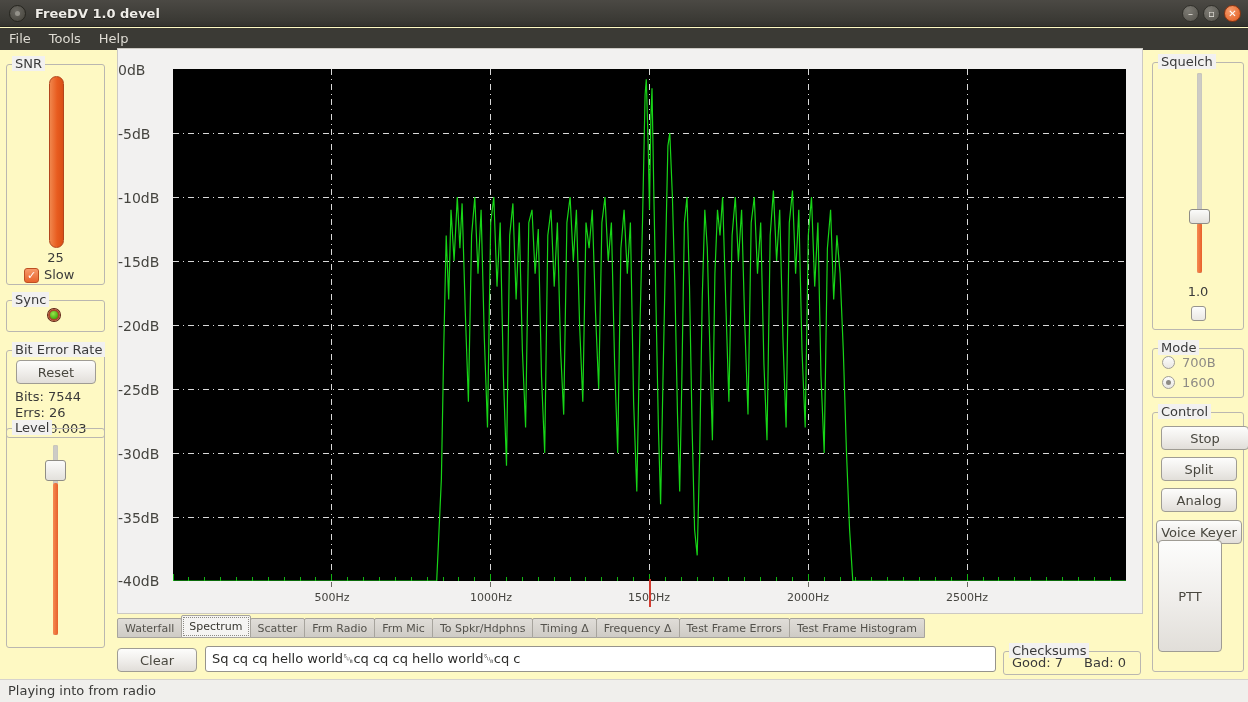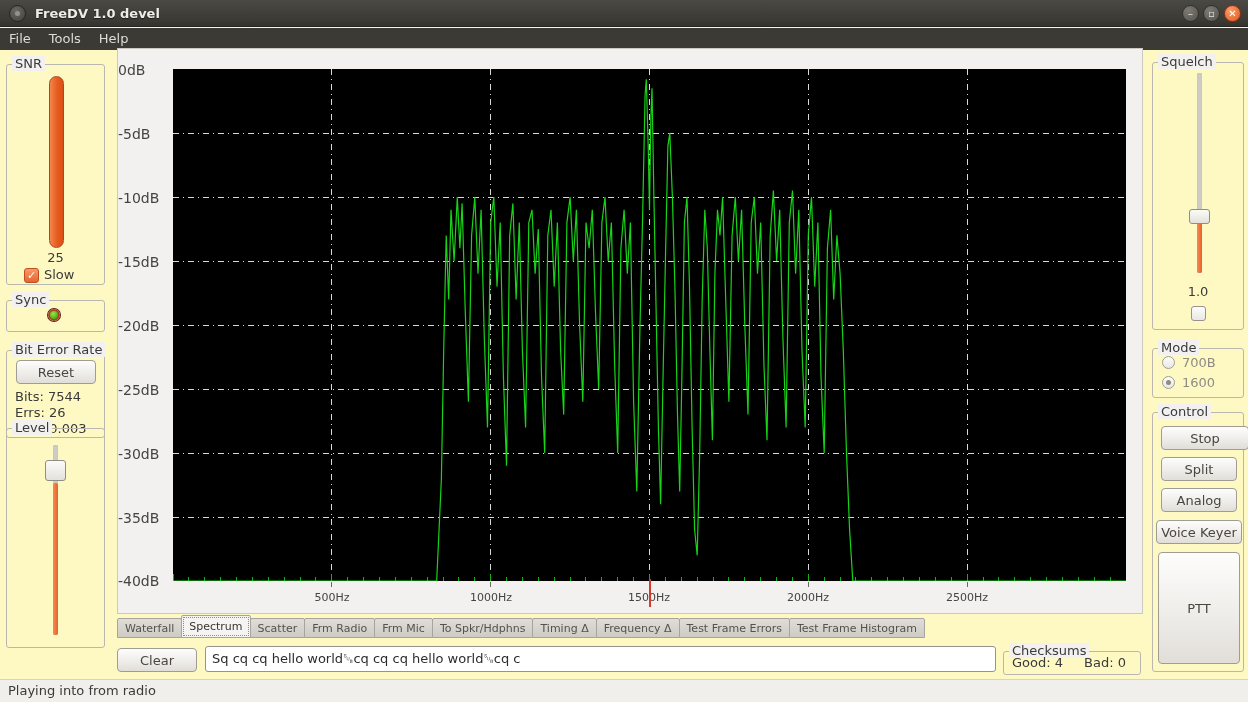--- a/index.html
+++ b/index.html
@@ -230,21 +230,21 @@
     <div class="tab">Timing Δ</div>
     <div class="tab">Frequency Δ</div>
     <div class="tab">Test Frame Errors</div>
     <div class="tab">Test Frame Histogram</div>
   </div>
 
   <div class="btn" style="left:117px;top:648px;width:80px;height:24px;">Clear</div>
   <div class="textfield" style="left:205px;top:646px;width:791px;height:26px;">Sq cq cq hello world␚cq cq cq hello world␚cq c</div>
   <div class="group" style="left:1003px;top:651px;width:138px;height:24px;">
     <span class="group-label">Checksums</span>
-    <span class="ctl-label" style="position:absolute;left:8px;top:3px;">Good: 4</span>
+    <span class="ctl-label" style="position:absolute;left:8px;top:3px;">Good: 7</span>
     <span class="ctl-label" style="position:absolute;left:80px;top:3px;">Bad: 0</span>
   </div>
 
   <div class="group" style="left:1152px;top:62px;width:92px;height:268px;">
     <span class="group-label">Squelch</span>
     <div class="slider-track" style="left:44px;top:10px;height:200px;"></div>
     <div class="slider-fill" style="left:44px;top:160px;height:50px;"></div>
     <div class="slider-handle" style="left:36px;top:146px;width:21px;height:15px;"></div>
     <div style="position:absolute;top:221px;width:100%;text-align:center;font-size:13px;">1.0</div>
     <div class="checkbox unchecked" style="left:38px;top:243px;"></div>
@@ -263,18 +263,18 @@
       <span class="ctl-label" style="color:#8e8b85;">1600</span>
     </div>
   </div>
 
   <div class="group" style="left:1152px;top:412px;width:92px;height:260px;">
     <span class="group-label">Control</span>
     <div class="btn" style="left:8px;top:13px;width:88px;height:24px;">Stop</div>
     <div class="btn" style="left:8px;top:44px;width:76px;height:24px;">Split</div>
     <div class="btn" style="left:8px;top:75px;width:76px;height:24px;">Analog</div>
     <div class="btn" style="left:3px;top:107px;width:86px;height:24px;">Voice Keyer</div>
-    <div class="btn" style="left:5px;top:139px;width:82px;height:112px;">PTT</div>
+    <div class="btn" style="left:5px;top:127px;width:64px;height:112px;">PTT</div>
   </div>
 
   <div class="statusbar">Playing into from radio</div>
 
 </div>
 
 </body></html>

